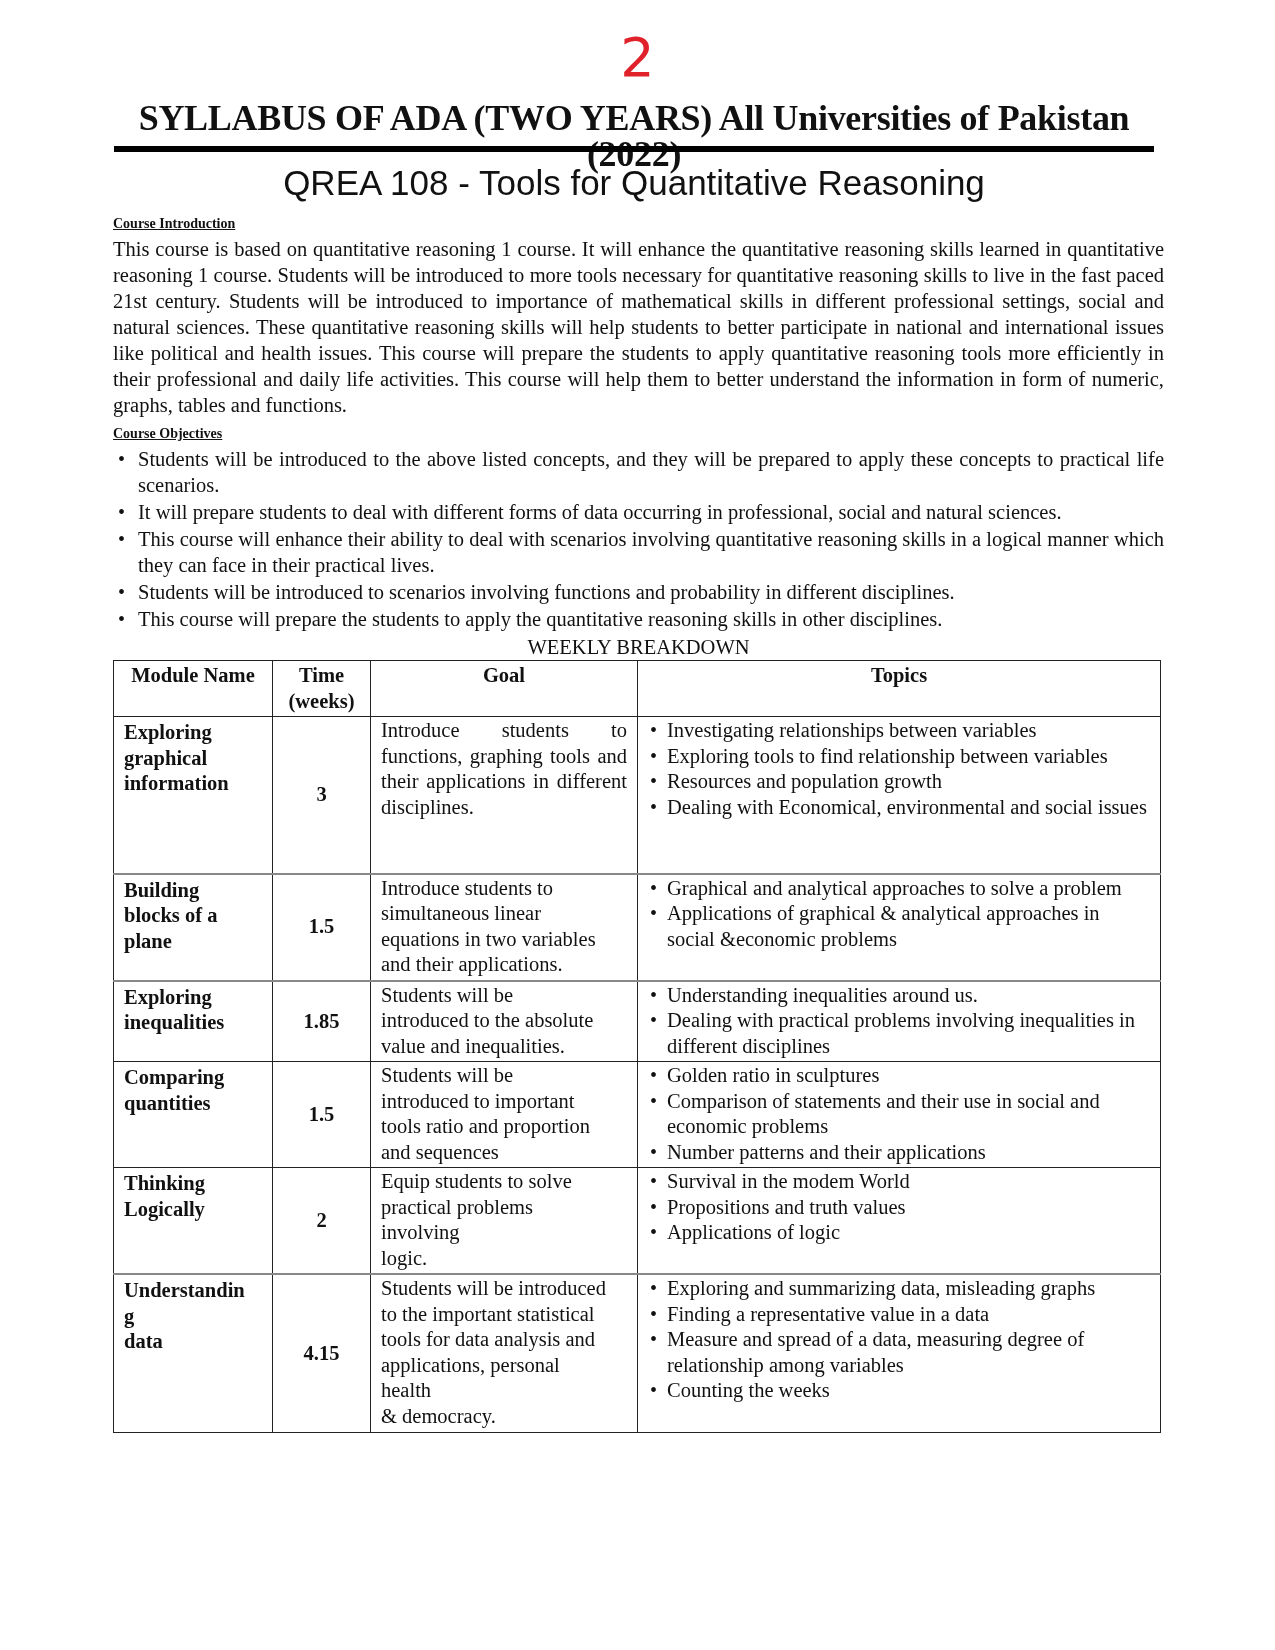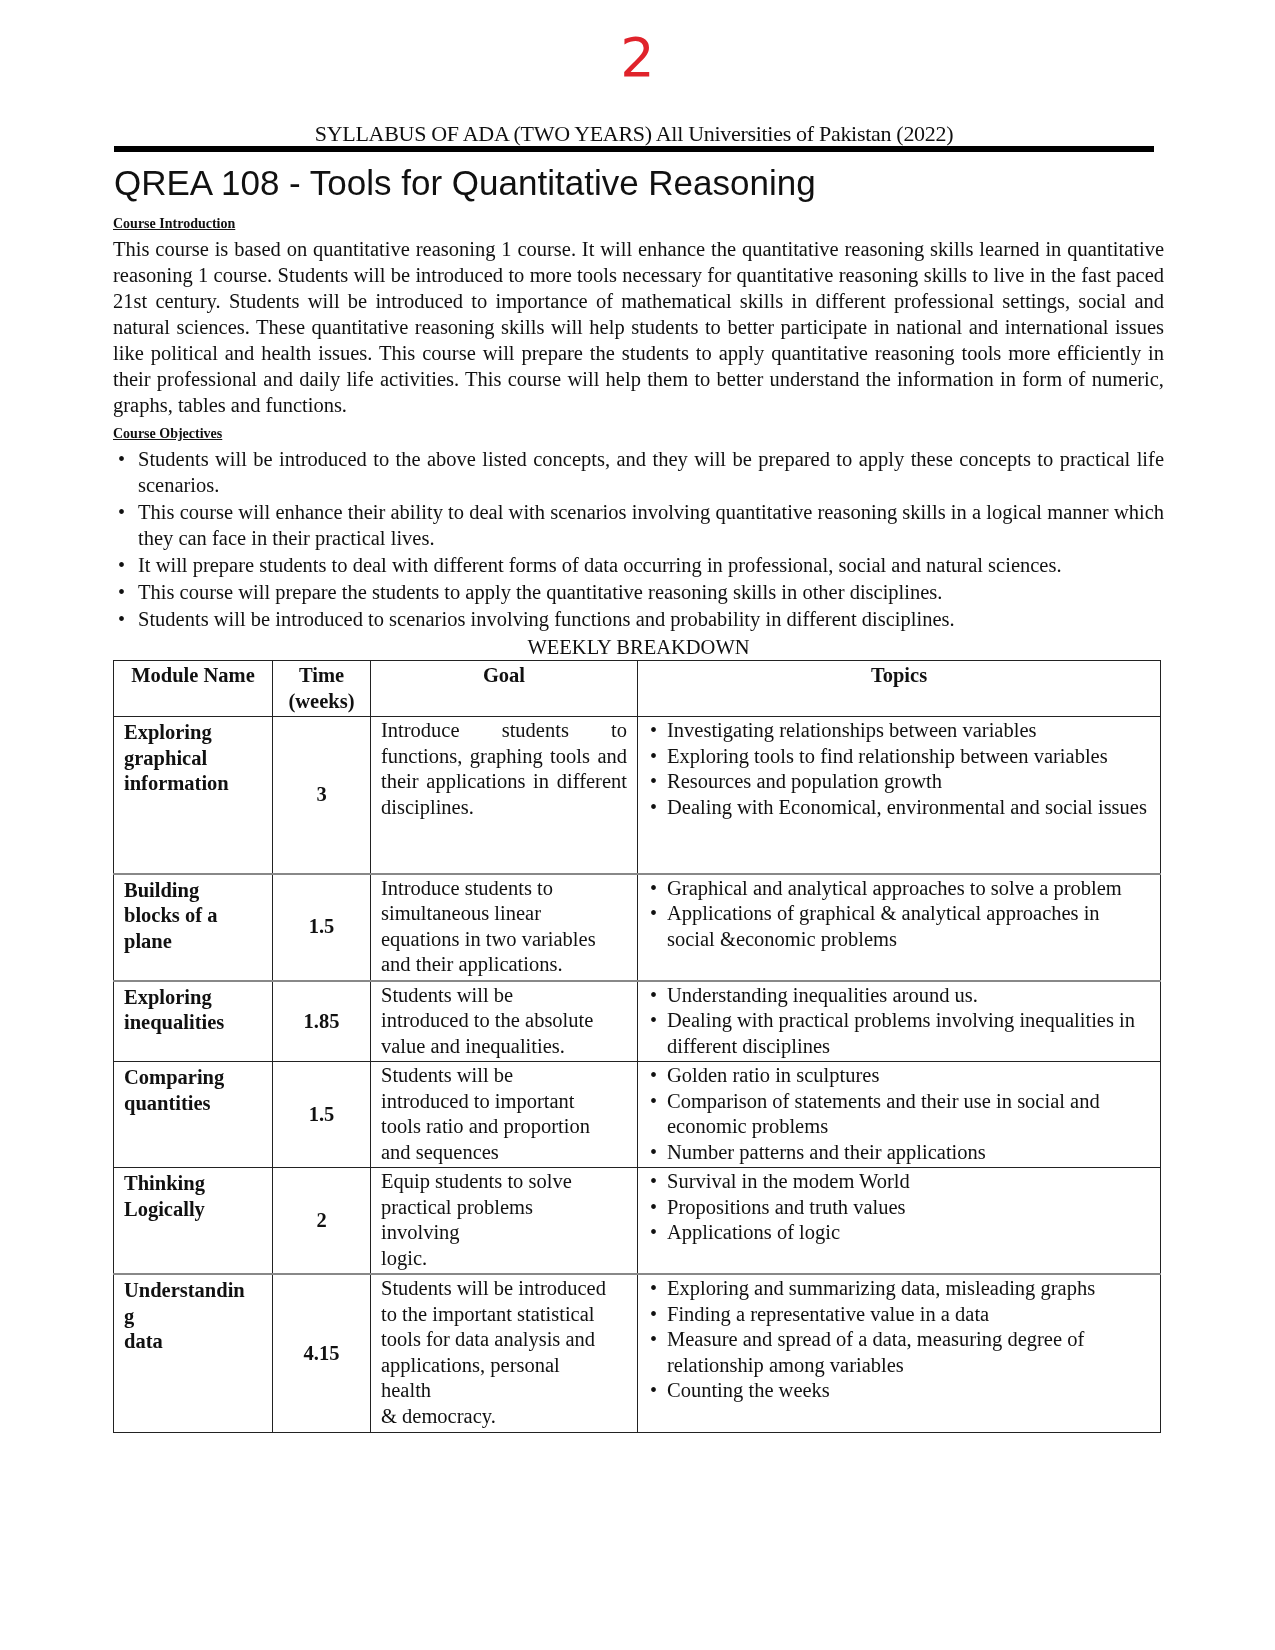--- a/index.html
+++ b/index.html
@@ -17,44 +17,44 @@
     left: 0;
     width: 1275px;
     text-align: center;
     font-family: "DejaVu Sans", "Liberation Sans", sans-serif;
     font-size: 54px;
     color: #e0232b;
     line-height: 60px;
   }
   .doc-header {
     position: absolute;
-    top: 116px;
+    top: 100px;
     left: 114px;
     width: 1040px;
     text-align: center;
     font-family: "Liberation Serif", serif;
-    font-weight: normal;
-    font-size: 22px;
+    font-weight: bold;
+    font-size: 36px;
     line-height: 36px;
     letter-spacing: -0.3px;
   }
   .header-rule {
     position: absolute;
     top: 146px;
     left: 114px;
     width: 1040px;
     height: 6px;
     background: #000;
   }
   .course-title {
     position: absolute;
     top: 162px;
     left: 114px;
     width: 1040px;
-    text-align: left;
+    text-align: center;
     font-family: "Liberation Sans", sans-serif;
     font-size: 35px;
     line-height: 42px;
   }
   .content {
     position: absolute;
     top: 208px;
     left: 113px;
     width: 1051px;
     font-size: 20.5px;
@@ -162,24 +162,24 @@
 
   <section>
     <div class="section-heading" style="display:inline-block;">Course Introduction</div>
     <p class="intro-paragraph">This course is based on quantitative reasoning 1 course. It will enhance the quantitative reasoning skills learned in quantitative reasoning 1 course. Students will be introduced to more tools necessary for quantitative reasoning skills to live in the fast paced 21st century. Students will be introduced to importance of mathematical skills in different professional settings, social and natural sciences. These quantitative reasoning skills will help students to better participate in national and international issues like political and health issues. This course will prepare the students to apply quantitative reasoning tools more efficiently in their professional and daily life activities. This course will help them to better understand the information in form of numeric, graphs, tables and functions.</p>
   </section>
 
   <section>
     <div class="section-heading" style="display:inline-block;">Course Objectives</div>
     <ul class="objectives">
       <li>Students will be introduced to the above listed concepts, and they will be prepared to apply these concepts to practical life scenarios.</li>
+      <li>It will prepare students to deal with different forms of data occurring in professional, social and natural sciences.</li>
       <li>This course will enhance their ability to deal with scenarios involving quantitative reasoning skills in a logical manner which they can face in their practical lives.</li>
-      <li>It will prepare students to deal with different forms of data occurring in professional, social and natural sciences.</li>
+      <li>Students will be introduced to scenarios involving functions and probability in different disciplines.</li>
       <li>This course will prepare the students to apply the quantitative reasoning skills in other disciplines.</li>
-      <li>Students will be introduced to scenarios involving functions and probability in different disciplines.</li>
     </ul>
   </section>
 
   <section>
     <div class="breakdown-title">WEEKLY BREAKDOWN</div>
     <table class="breakdown">
       <colgroup>
         <col style="width:159px">
         <col style="width:98px">
         <col style="width:267px">

